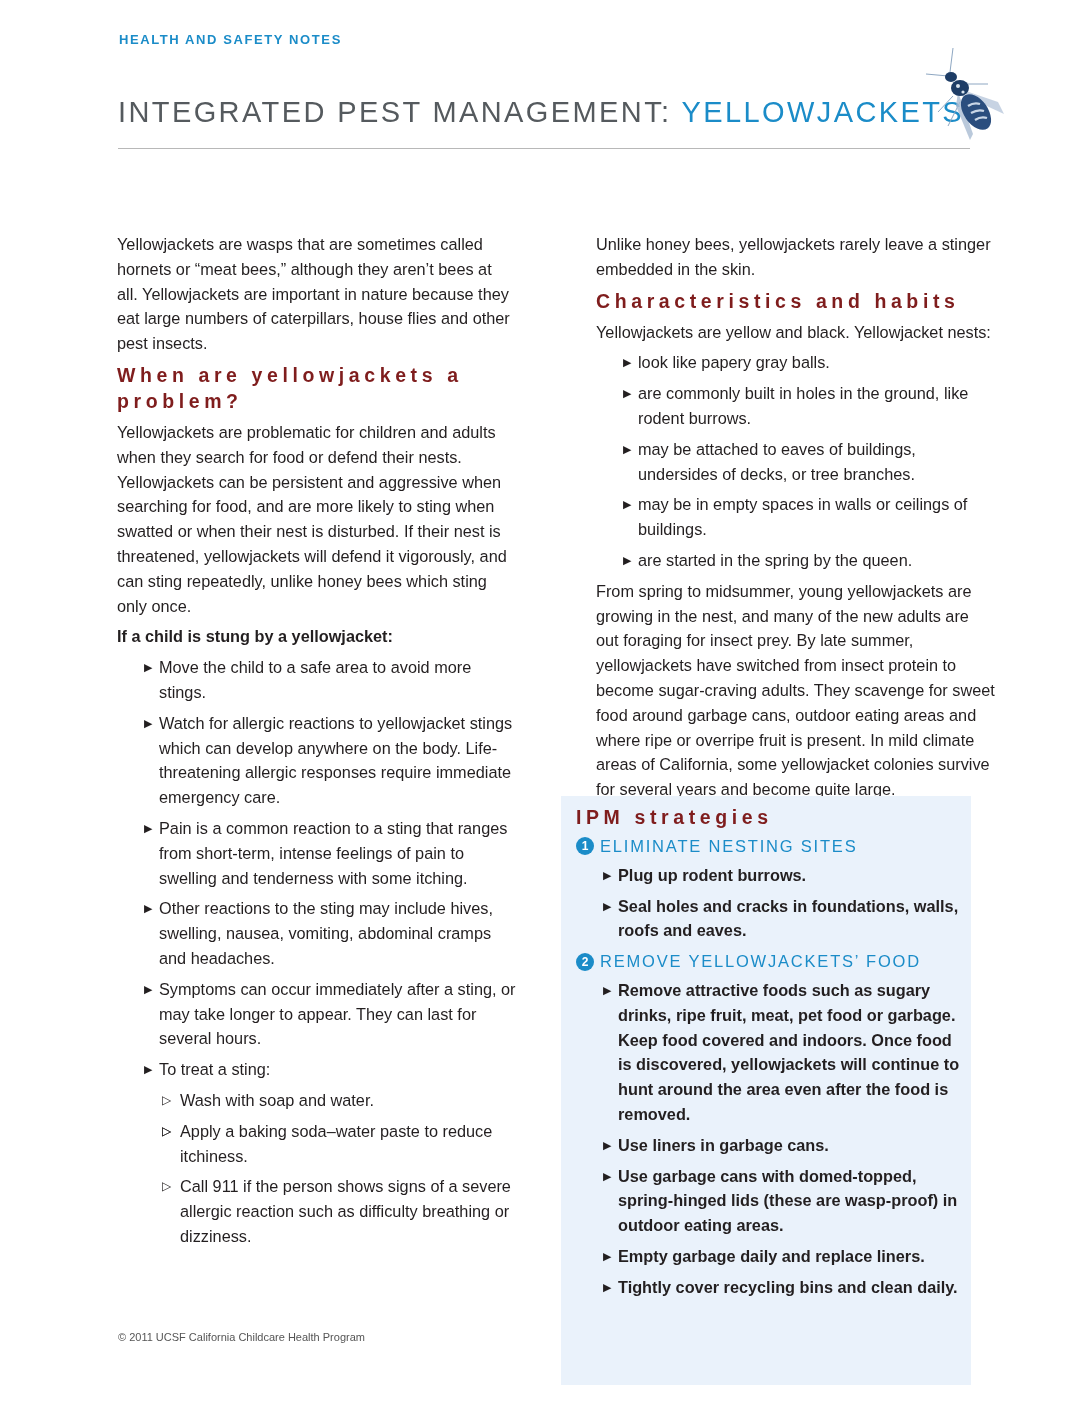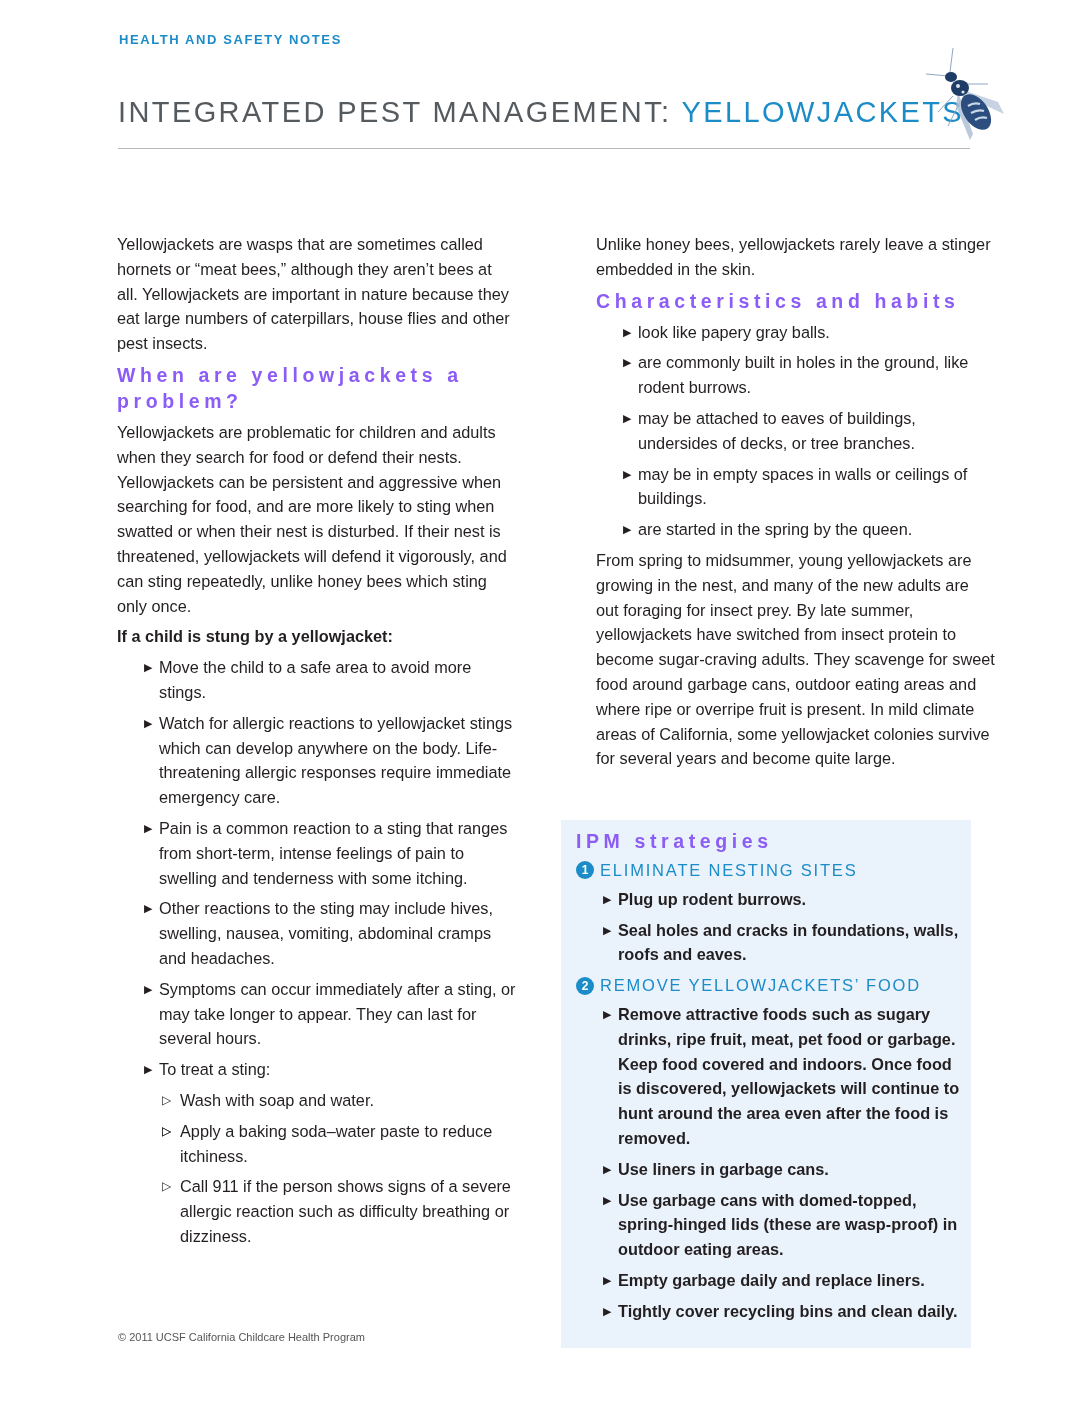--- a/index.html
+++ b/index.html
@@ -10,31 +10,31 @@
   .title { position: absolute; left: 118px; top: 96px; font-size: 29px; letter-spacing: 2.4px;
            color: #555a5e; font-weight: normal; white-space: nowrap; }
   .title .accent { color: #1b8cc8; font-weight: normal; }
   .rule { position: absolute; left: 118px; top: 148px; width: 852px; height: 1px; background: #b8b8b8; }
   .wasp { position: absolute; left: 918px; top: 44px; width: 105px; height: 100px; }
 
   .col { position: absolute; top: 232px; font-size: 16.3px; line-height: 24.8px; }
   .col-left { left: 117px; width: 400px; }
   .col-right { left: 596px; width: 400px; }
   p { margin: 0 0 6px 0; }
-  h2 { margin: 0 0 6px 0; font-size: 19.5px; line-height: 26px; letter-spacing: 4.6px; font-weight: bold; color: #8b5cf6; }
+  h2 { margin: 0 0 6px 0; font-size: 19.5px; line-height: 26px; letter-spacing: 4.6px; font-weight: bold; color: #7f1d1d; }
   .lead-bold { font-weight: bold; margin: 6px 0 6px 0; }
   ul { list-style: none; margin: 0; padding: 0; }
   ul.l1 > li { position: relative; padding-left: 42px; margin-bottom: 6px; }
   ul.l1 > li > .bullet { position: absolute; left: 27px; top: 0; font-size: 11px; }
   ul.l2 { margin-top: 6px; }
   ul.l2 > li { position: relative; padding-left: 21px; margin-bottom: 6px; }
   ul.l2 > li > .bullet { position: absolute; left: 3px; top: 0; font-size: 12px; }
   .right-list > li { padding-left: 42px; }
 
-  .ipm-box { position: absolute; left: 561px; top: 820px; width: 410px; height: 528px; background: #eaf2fb; }
+  .ipm-box { position: absolute; left: 561px; top: 796px; width: 410px; height: 589px; background: #eaf2fb; }
   .ipm-inner { position: absolute; left: 15px; top: 8px; width: 390px; font-size: 16.3px; line-height: 24.8px; }
   .ipm-inner h2 { margin-bottom: 4px; }
   .strat-head { color: #1b8cc8; font-size: 16.5px; letter-spacing: 1.8px; margin: 0 0 4px 0; display: flex; align-items: center; }
   .strat-num { display: inline-block; width: 18px; height: 18px; border-radius: 50%; background: #1b8cc8;
                color: #fff; font-size: 12px; font-weight: bold; line-height: 18px; text-align: center; margin-right: 6px; letter-spacing: 0; }
   .ipm-inner ul.l1 > li { font-weight: bold; padding-left: 42px; }
   .ipm-inner ul.l1 > li > .bullet { left: 27px; }
   .footer { position: absolute; left: 118px; top: 1331px; font-size: 11px; color: #555; }
 </style>
 </head>
@@ -85,20 +85,21 @@
         <li><span class="bullet">▷</span><span>Apply a baking soda–water paste to reduce itchiness.</span></li>
         <li><span class="bullet">▷</span><span>Call 911 if the person shows signs of a severe allergic reaction such as difficulty breathing or dizziness.</span></li>
       </ul>
     </li>
   </ul>
 </div>
 
 <div class="col col-right">
   <p>Unlike honey bees, yellowjackets rarely leave a stinger embedded in the skin.</p>
   <h2>Characteristics and habits</h2>
+  <p>Yellowjackets are yellow and black. Yellowjacket nests:</p>
   <ul class="l1 right-list">
     <li><span class="bullet">▶</span><span>look like papery gray balls.</span></li>
     <li><span class="bullet">▶</span><span>are commonly built in holes in the ground, like rodent burrows.</span></li>
     <li><span class="bullet">▶</span><span>may be attached to eaves of buildings, undersides of decks, or tree branches.</span></li>
     <li><span class="bullet">▶</span><span>may be in empty spaces in walls or ceilings of buildings.</span></li>
     <li><span class="bullet">▶</span><span>are started in the spring by the queen.</span></li>
   </ul>
   <p>From spring to midsummer, young yellowjackets are growing in the nest, and many of the new adults are out foraging for insect prey. By late summer, yellowjackets have switched from insect protein to become sugar-craving adults. They scavenge for sweet food around garbage cans, outdoor eating areas and where ripe or overripe fruit is present. In mild climate areas of California, some yellowjacket colonies survive for several years and become quite large.</p>
 </div>
 

